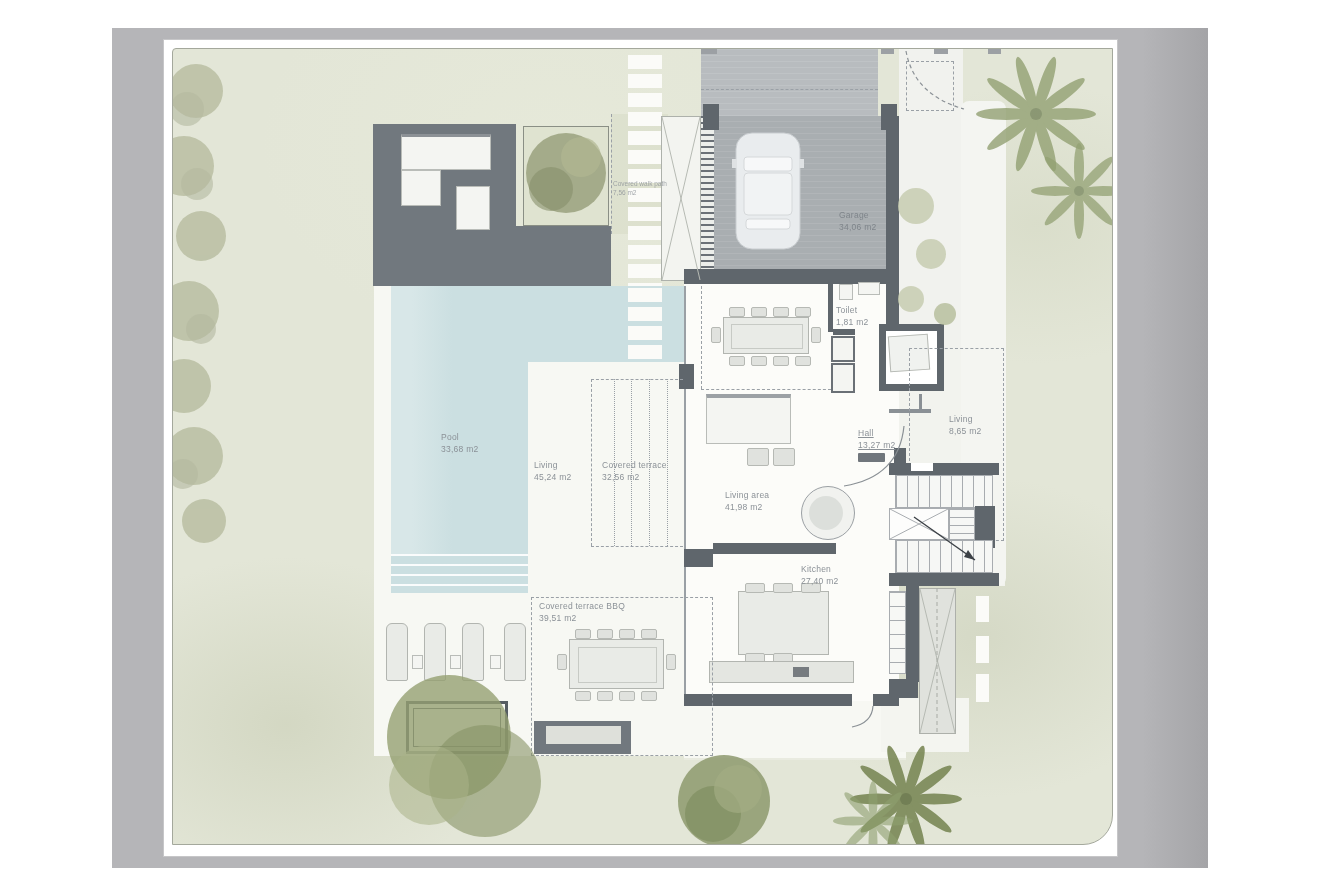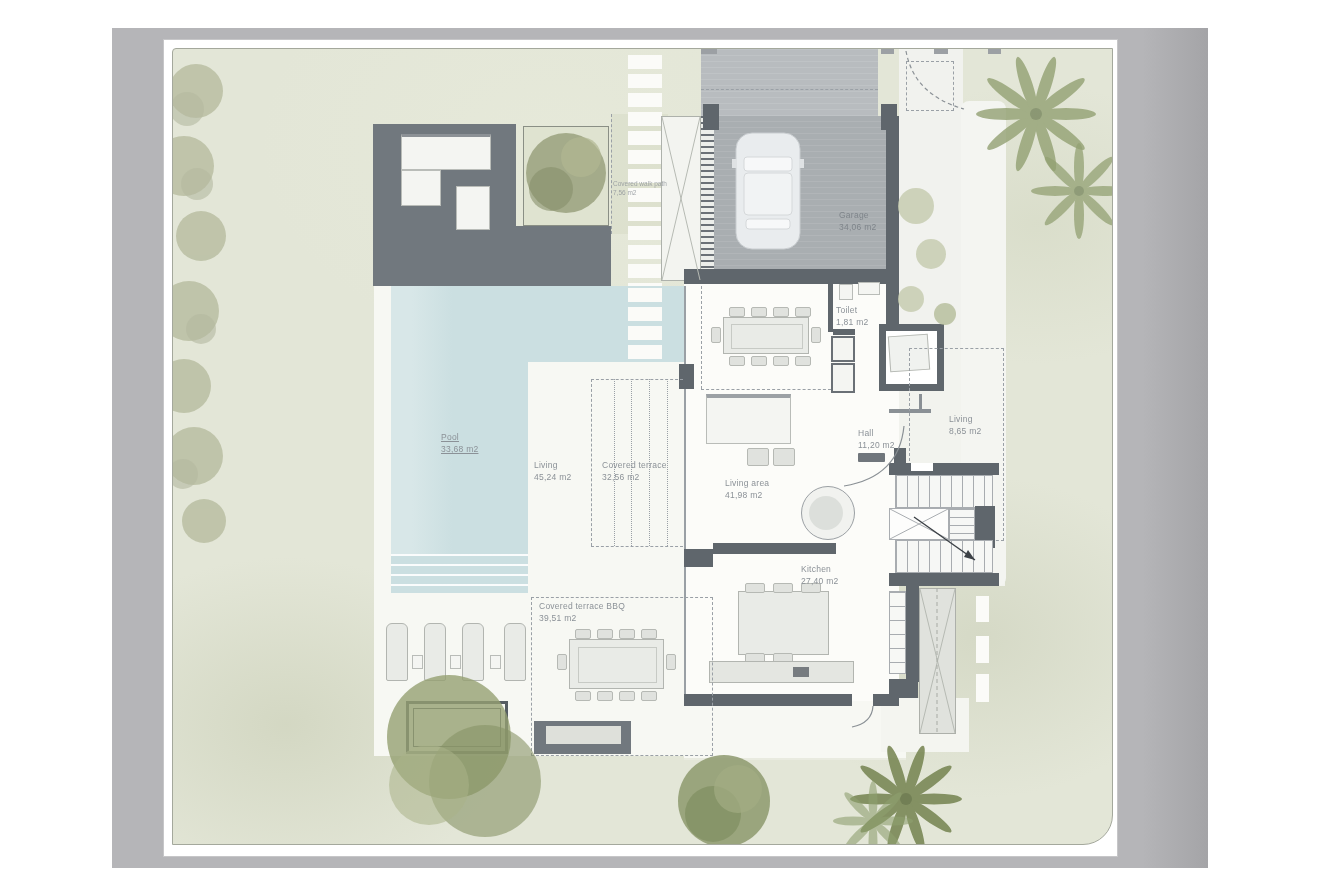--- a/index.html
+++ b/index.html
@@ -288,21 +288,21 @@
         <ellipse cx="24" cy="0" rx="24" ry="5" transform="rotate(90)"></ellipse>
             <ellipse cx="24" cy="0" rx="24" ry="5" transform="rotate(135)"></ellipse>
         <ellipse cx="24" cy="0" rx="24" ry="5" transform="rotate(180)"></ellipse>
             <ellipse cx="24" cy="0" rx="24" ry="5" transform="rotate(225)"></ellipse>
         <ellipse cx="24" cy="0" rx="24" ry="5" transform="rotate(270)"></ellipse>
             <ellipse cx="24" cy="0" rx="24" ry="5" transform="rotate(315)"></ellipse>
         <circle r="5" fill="#76855c"></circle>
       </g>
     </svg>
 
-    <div class="lbl" style="left:268px;top:382px;text-decoration:underline;">
+    <div class="lbl" style="left:268px;top:382px;">
       <div>Pool</div>
       <div>33,68 m2</div>
     </div>
     <div class="lbl" style="left:361px;top:410px;">
       <div>Living</div>
       <div>45,24 m2</div>
     </div>
     <div class="lbl" style="left:429px;top:410px;">
       <div>Covered terrace</div>
       <div>32,56 m2</div>
@@ -312,30 +312,30 @@
       <div>7,56 m2</div>
     </div>
     <div class="lbl" style="left:666px;top:160px;color:#7e848a;">
       <div>Garage</div>
       <div>34,06 m2</div>
     </div>
     <div class="lbl" style="left:663px;top:255px;">
       <div>Toilet</div>
       <div>1,81 m2</div>
     </div>
-    <div class="lbl" style="left:685px;top:378px;">
+    <div class="lbl" style="left:685px;top:378px;text-decoration:underline;">
       <div>Hall</div>
-      <div>11,20 m2</div>
+      <div>13,27 m2</div>
     </div>
     <div class="badge" style="left:685px;top:404px;width:27px;height:9px;"></div>
     <div class="lbl" style="left:776px;top:364px;">
       <div>Living</div>
       <div>8,65 m2</div>
     </div>
-    <div class="lbl" style="left:552px;top:428px;">
+    <div class="lbl" style="left:552px;top:440px;">
       <div>Living area</div>
       <div>41,98 m2</div>
     </div>
     <div class="lbl" style="left:628px;top:514px;">
       <div>Kitchen</div>
       <div>27,40 m2</div>
     </div>
     <div class="lbl" style="left:366px;top:551px;">
       <div>Covered terrace BBQ</div>
       <div>39,51 m2</div>

